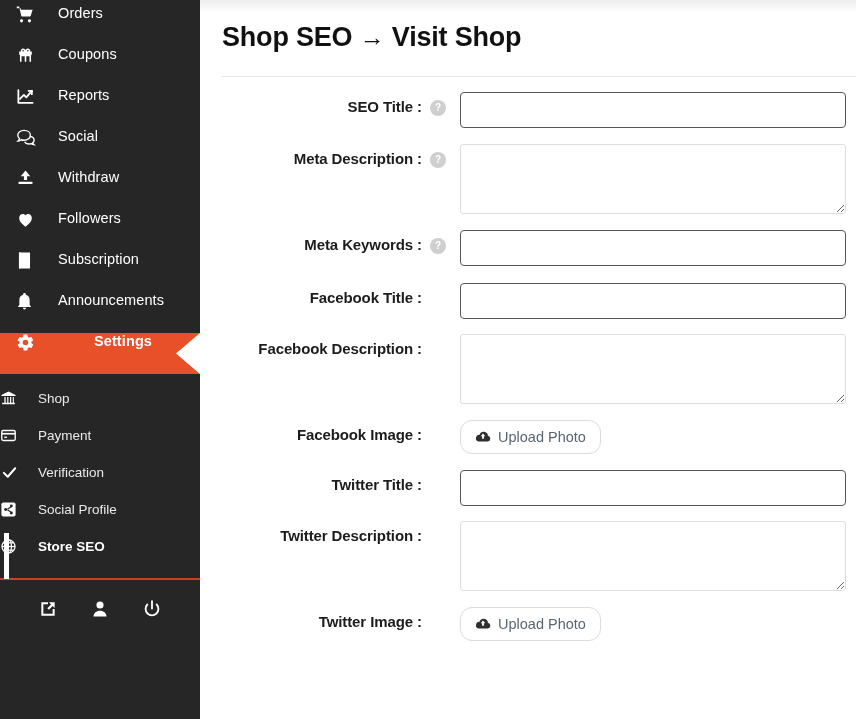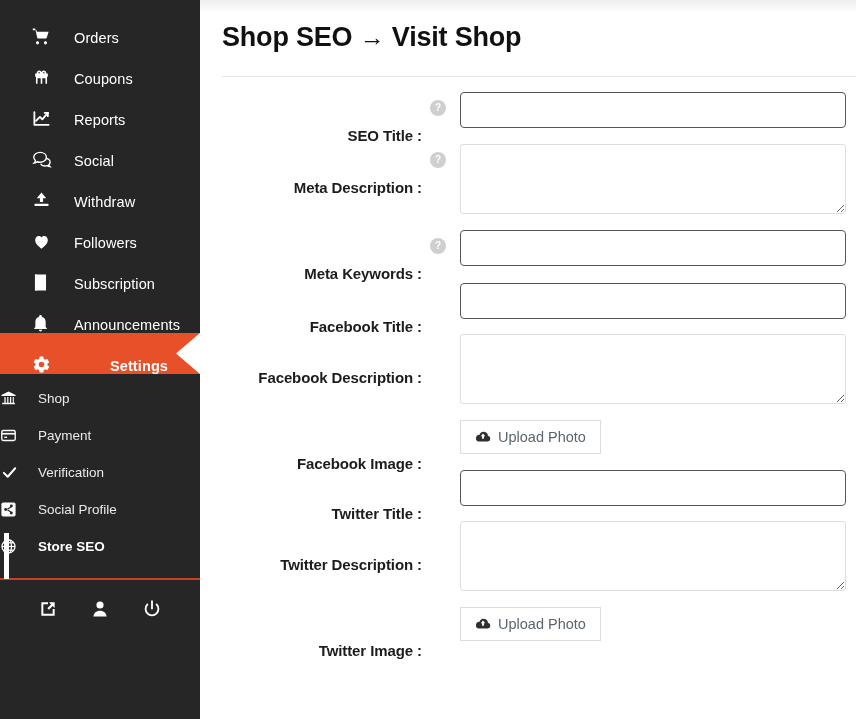--- a/index.html
+++ b/index.html
@@ -23,22 +23,22 @@
     width: 200px;
     height: 719px;
     background: #262626;
     overflow: hidden;
   }
 
   .nav-item {
     position: relative;
     height: 41px;
     display: flex;
-    align-items: flex-end;
-    padding-left: 32px;
+    align-items: flex-start;
+    padding-left: 16px;
     cursor: pointer;
   }
   .nav-item .ico {
     width: 30px;
     display: flex;
     align-items: center;
     justify-content: flex-start;
     color: #ffffff;
     flex: 0 0 30px;
   }
@@ -170,21 +170,20 @@
   }
   .row .lab {
     width: 222px;
     text-align: right;
     font-size: 15px;
     font-weight: bold;
     color: #1c1c1c;
     padding-top: 6px;
     white-space: nowrap;
     letter-spacing: -0.1px;
-    margin-top: 29px;
   }
   .row .help {
     width: 16px; height: 16px;
     border-radius: 50%;
     background: #cfcfcf;
     color: #ffffff;
     font-size: 10px;
     font-weight: bold;
     line-height: 16px;
     text-align: center;
@@ -225,21 +224,21 @@
     padding: 6px 10px;
     color: #222;
     outline: none;
     resize: both;
     display: block;
   }
 
   button.upload {
     height: 34px;
     border: 1px solid #dcdcdc;
-    border-radius: 0;
+    border-radius: 12px;
     background: #ffffff;
     display: inline-flex;
     align-items: center;
     gap: 7px;
     padding: 0 14px;
     cursor: pointer;
     font-family: "Liberation Sans", sans-serif;
     font-size: 14.5px;
     color: #5b6570;
   }

